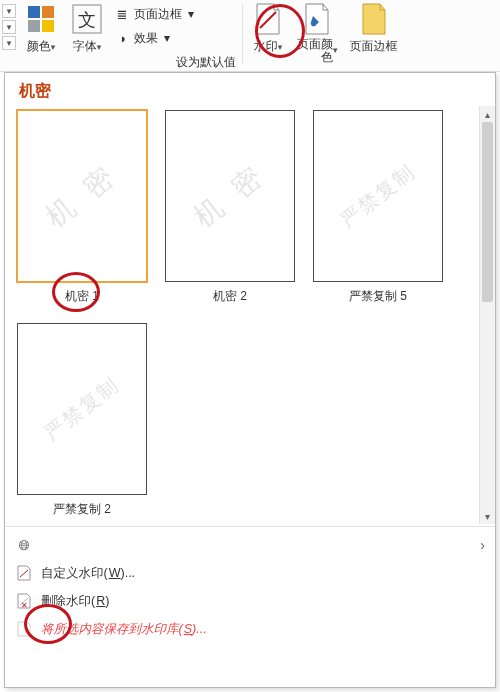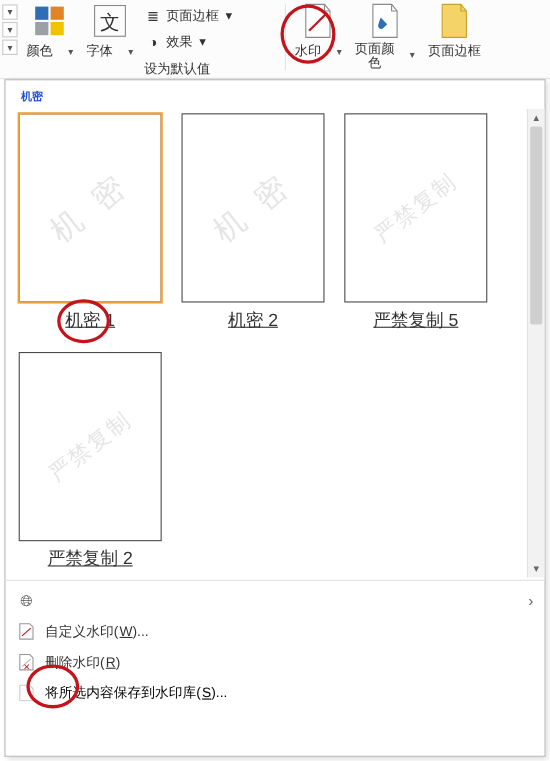--- a/index.html
+++ b/index.html
@@ -4,49 +4,49 @@
 <style>
   * { box-sizing: border-box; margin: 0; padding: 0; font-family: "Microsoft YaHei", "Segoe UI", sans-serif; }
   body { width: 500px; height: 692px; background: #fff; overflow: hidden; position: relative; }
 
   
   .ribbon { display: flex; align-items: flex-start; height: 72px; border-bottom: 1px solid #e0e0e0; padding-left: 2px; background:#fcfcfc; }
   .mini-col { display:flex; flex-direction:column; gap:2px; padding-top:4px; padding-right:2px; }
   .mini-col .stub { width:14px; height:14px; border:1px solid #c9c9c9; background:#fff; font-size:9px; line-height:12px; text-align:center; color:#555;}
   .rb-group { display:flex; flex-direction:column; align-items:center; padding:2px 6px 0 6px; font-size:12px; color:#333; }
   .rb-group .big { width:34px; height:34px; display:flex; align-items:center; justify-content:center; }
-  .rb-group .lbl { margin-top:2px; display:flex; align-items:center; gap:14px; }
+  .rb-group .lbl { margin-top:2px; display:flex; align-items:center; gap:0; }
   .rb-group .chev { font-size:9px; color:#555; }
   .sep { width:1px; background:#e3e3e3; height:60px; margin:4px 2px 0 2px; }
 
   .mid-col { display:flex; flex-direction:column; gap:4px; padding:4px 4px 0 4px; font-size:12px; color:#333; width:130px; }
   .mid-row { display:flex; align-items:center; gap:4px; height:20px; }
   .mid-row .ic { width:16px; height:16px; display:flex; align-items:center; justify-content:center; font-size:13px; }
 
   .circle-mark { position:absolute; border:3px solid #c3141b; border-radius:50%; pointer-events:none; }
 
   
   .panel { position:absolute; top:72px; left:4px; right:4px; bottom:4px; border:1px solid #b8b8b8; background:#fff; box-shadow:2px 2px 5px rgba(0,0,0,.15); display:flex; flex-direction:column; }
-  .panel-head { font-size:10px; font-weight:600; color:#1d4ed8; padding:8px 10px 4px 14px; }
+  .panel-head { font-size:16px; font-weight:600; color:#c2410c; padding:8px 10px 4px 14px; }
   .gallery-wrap { position:relative; flex:0 0 auto; padding:4px 8px 6px 12px; }
   .gallery { display:flex; flex-wrap:wrap; gap:18px 18px; }
   .gitem { display:flex; flex-direction:column; align-items:center; width:130px; }
   .thumb { width:130px; height:172px; border:1px solid #4a4a4a; background:#fff; position:relative; overflow:hidden; }
   .thumb.sel { outline:2px solid #f2a23a; outline-offset:-1px; }
   .wm { position:absolute; left:50%; top:50%; transform:translate(-50%,-50%) rotate(-38deg); color:#e5e5e5; font-size:28px; letter-spacing:6px; white-space:nowrap; font-weight:400;}
-  .glabel { font-size:16px; color:#333; margin-top:6px;text-decoration:underline; }
+  .glabel { font-size:12px; color:#333; margin-top:6px; }
   .vscroll { position:absolute; right:0; top:0; bottom:0; width:16px; background:#f2f2f2; border-left:1px solid #e2e2e2; }
   .vscroll .btn { height:16px; display:flex; align-items:center; justify-content:center; font-size:10px; color:#666; }
   .vscroll .track { position:absolute; top:16px; bottom:16px; left:0; right:0; }
   .vscroll .thumbbar { position:absolute; left:2px; right:2px; top:0; height:180px; background:#cfcfcf; border-radius:2px; }
 
   .panel-sep { height:1px; background:#e0e0e0; margin:2px 0; }
   .menu { padding:2px 0 4px 0; }
   .menu-row { display:flex; align-items:center; gap:8px; height:28px; padding:0 10px 0 10px; font-size:12.5px; color:#333; position:relative; }
-  .menu-row.disabled { color:#000000; }
+  .menu-row.disabled { color:#ef4444;font-style:italic; }
   .menu-row .mic { width:18px; height:18px; display:flex; align-items:center; justify-content:center; font-size:14px; color:#555; }
   .menu-row .arrow-r { margin-left:auto; font-size:14px; color:#666; }
 
   .udl { text-decoration: underline; display:inline-block; margin-left:1px;}
 
   
   svg { display:block; }
 </style>
 </head>
 <body>
@@ -90,21 +90,21 @@
     <div class="mid-row">
       <span class="ic">≣</span>
       <span>页面边框</span>
       <span class="chev" style="margin-left:2px">▾</span>
     </div>
     <div class="mid-row">
       <span class="ic">◑</span>
       <span>效果</span>
       <span class="chev" style="margin-left:2px">▾</span>
     </div>
-    <div class="mid-row" style="justify-content:flex-start">
+    <div class="mid-row" style="justify-content:flex-end">
       <span>设为默认值</span>
     </div>
   </div>
 
   <div class="sep"></div>
 
   <div class="rb-group" style="position:relative">
     <div class="big">
       <svg width="28" height="34" viewBox="0 0 28 34">
           <polygon points="3,2 20,2 25,8 25,32 3,32" fill="#fff" stroke="#888"></polygon>
@@ -119,21 +119,21 @@
   </div>
 
   <div class="rb-group">
     <div class="big">
       <svg width="28" height="34" viewBox="0 0 28 34">
           <polygon points="3,2 20,2 25,8 25,32 3,32" fill="#fff" stroke="#888"></polygon>
           <polyline points="20,2 20,8 25,8" fill="none" stroke="#888"></polyline>
           <path d="M10 14 l6 6 l-4 4 a3 3 0 0 1 -4 -4 z" fill="#2f6db5"></path>
         </svg>
     </div>
-    <div class="lbl" style="white-space:pre; text-align:center; line-height:1.1"><span>页面颜
+    <div class="lbl" style="white-space:pre; text-align:right; line-height:1.1"><span>页面颜
 色</span><span class="chev">▾</span></div>
   </div>
 
   <div class="rb-group">
     <div class="big">
       <svg width="28" height="34" viewBox="0 0 28 34">
           <polygon points="3,2 20,2 25,8 25,32 3,32" fill="#f4d469" stroke="#caa02a"></polygon>
           <polyline points="20,2 20,8 25,8" fill="none" stroke="#caa02a"></polyline>
         </svg>
     </div>

